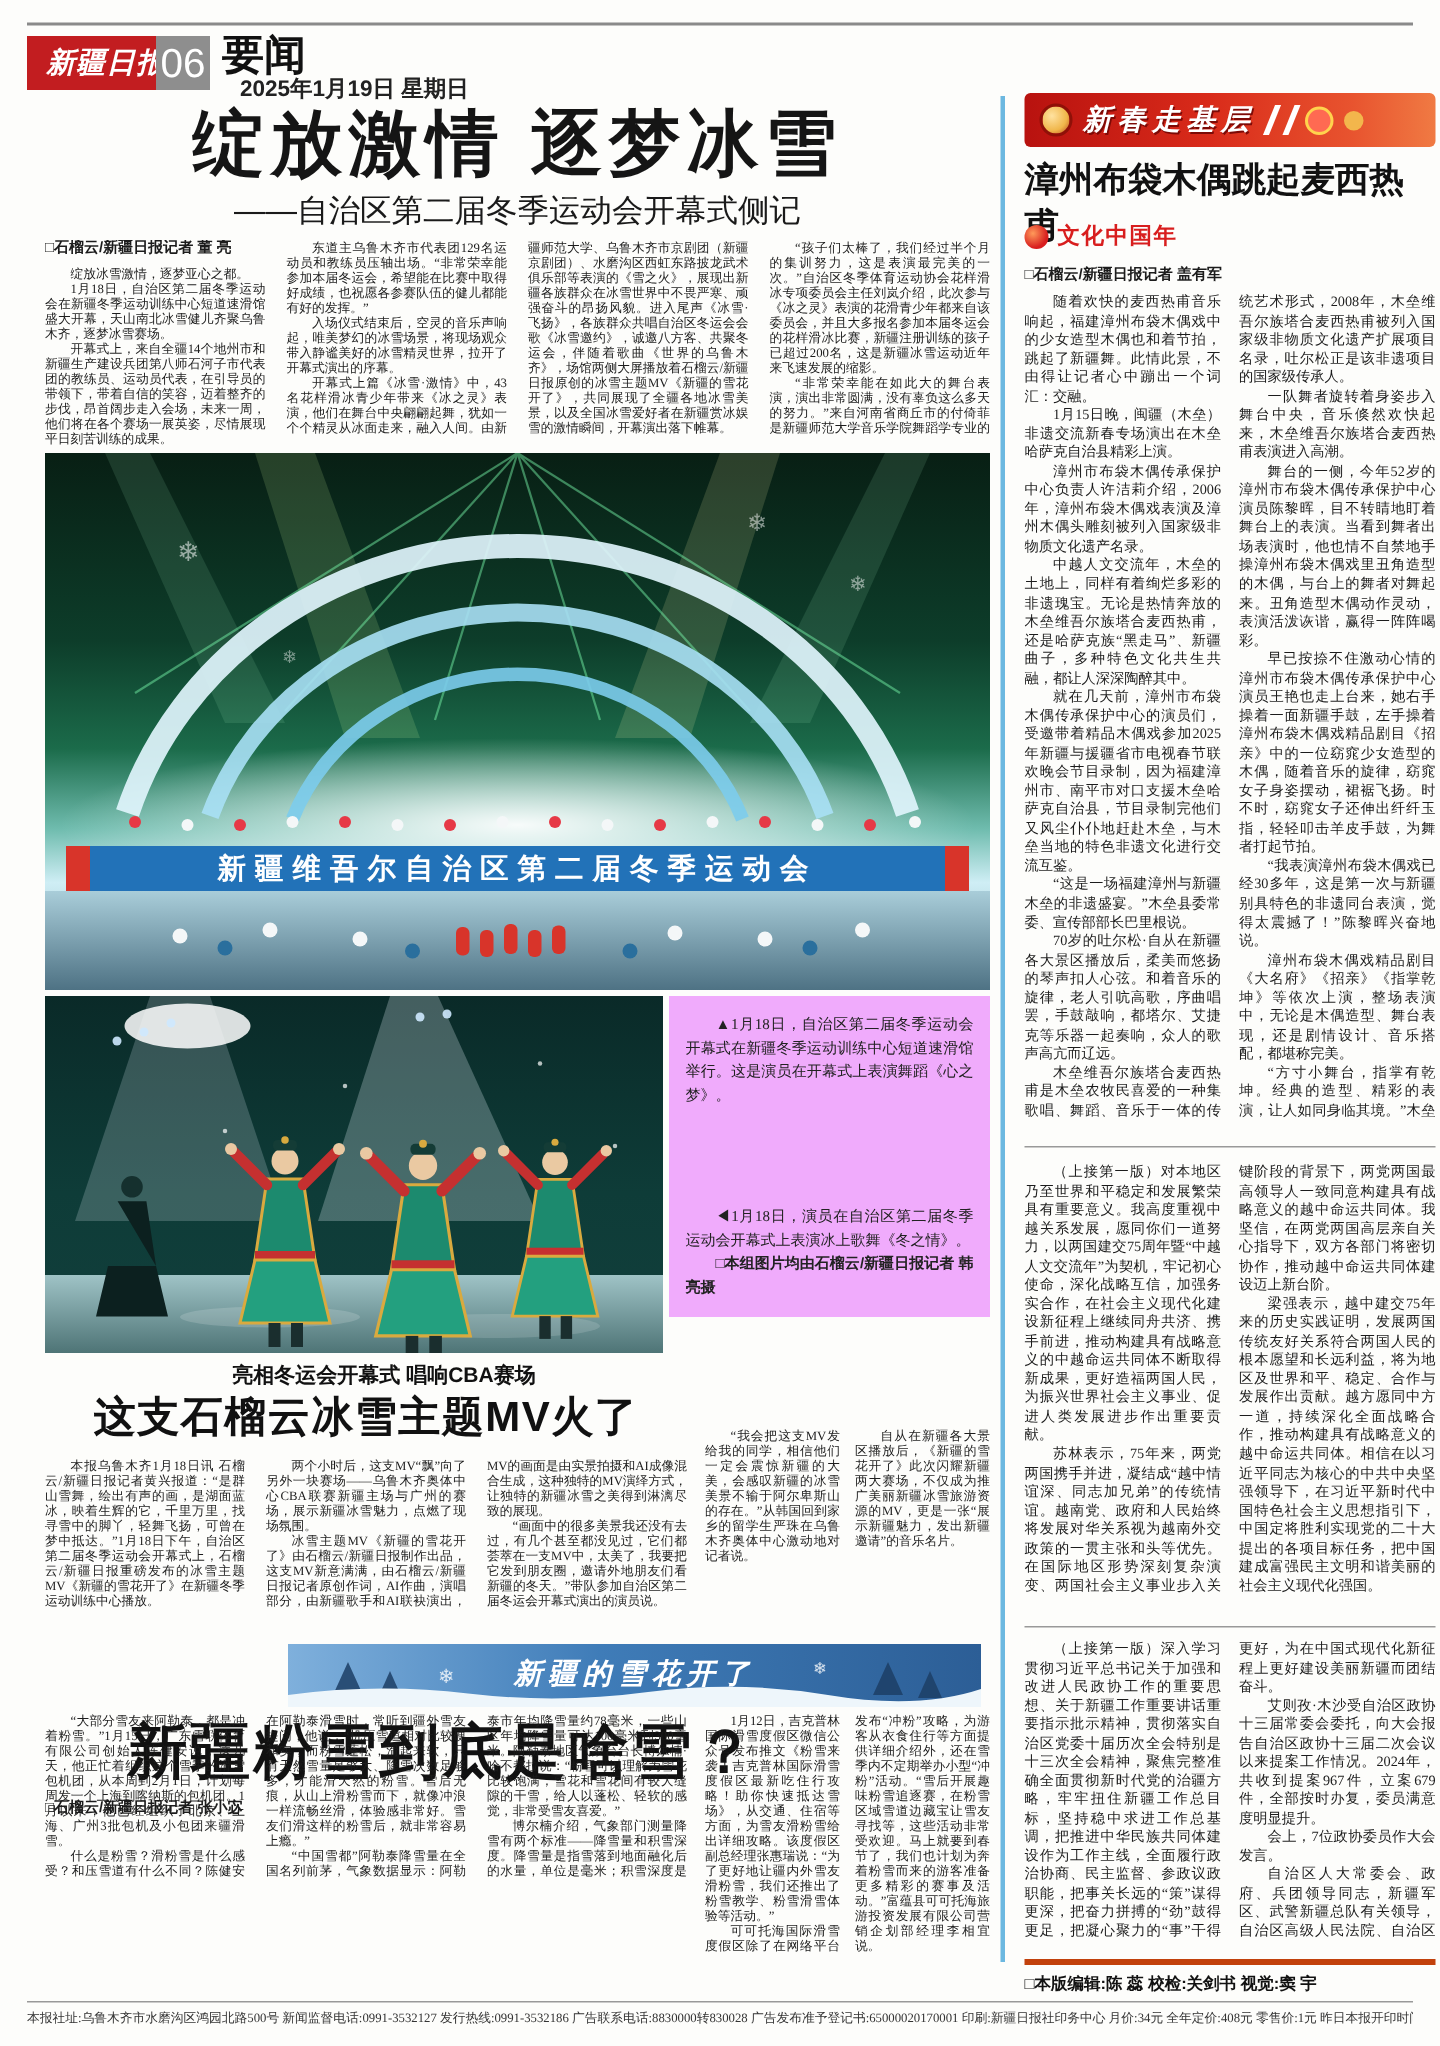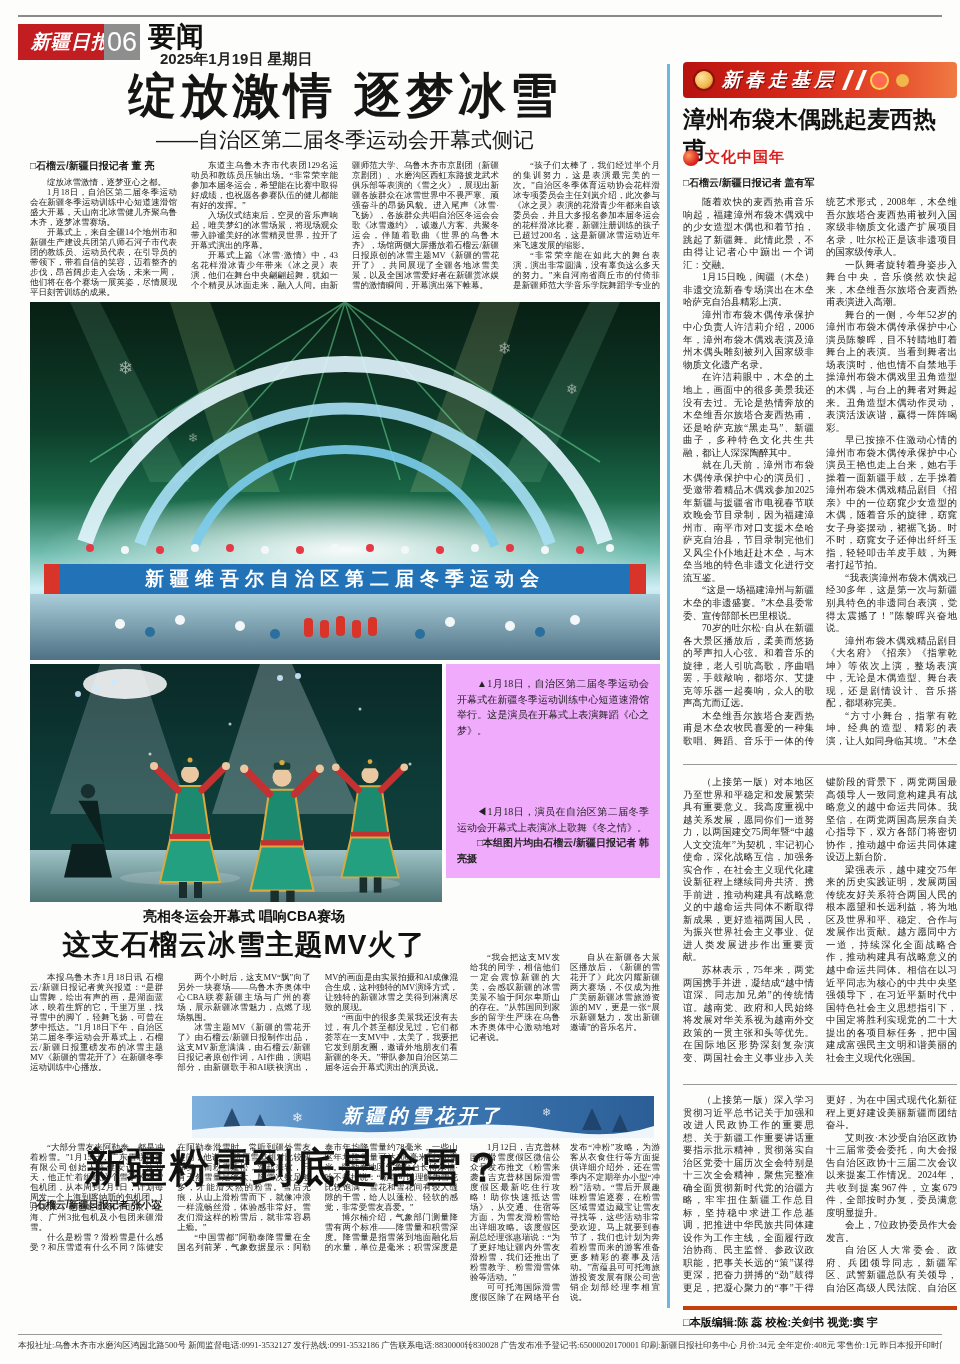--- a/index.html
+++ b/index.html
@@ -30,21 +30,21 @@
   p.para{margin:0;text-indent:2em;}
   
   .photo1{position:absolute;left:30px;top:302px;width:630px;height:358px;}
   .photo2{position:absolute;left:30px;top:664px;width:412px;height:238px;}
   .caption-box{position:absolute;left:446px;top:664px;width:214px;height:214px;background:#f0abfc;
         box-sizing:border-box;padding:12px 11px;display:flex;flex-direction:column;justify-content:space-between;
         font-size:10px;line-height:1.55;text-align:justify;color:#222;}
   .caption-box p{margin:0;text-indent:2em;}
   .caption-credit{font-family:"Liberation Sans",sans-serif;font-weight:bold;text-indent:2em;margin-top:4px;}
   
-  .mv-kicker{position:absolute;left:30px;top:908px;width:428px;text-align:center;
+  .mv-kicker{position:absolute;left:42px;top:908px;width:428px;text-align:center;
         font-family:"Liberation Sans",sans-serif;font-weight:bold;font-size:14px;color:#111;}
   .mv-headline{position:absolute;left:30px;top:926px;width:428px;text-align:center;
         font-family:"Liberation Sans",sans-serif;font-weight:900;font-size:28px;letter-spacing:1px;color:#111;}
   .mv-cols{position:absolute;left:30px;top:972px;width:428px;height:120px;column-count:3;}
   .mv-side{position:absolute;left:470px;top:908px;width:190px;height:184px;column-count:2;column-gap:10px;margin-top:44px;}
   
   .snow-banner{position:absolute;left:192px;top:1096px;width:462px;height:42px;}
   .snow-headline{position:absolute;left:30px;top:1140px;width:530px;text-align:center;
         font-family:"Liberation Sans",sans-serif;font-weight:900;font-size:40px;letter-spacing:2px;color:#111;}
   .snow-byline{position:absolute;left:30px;top:1198px;font-family:"Liberation Sans",sans-serif;
@@ -345,21 +345,21 @@
   <div class="rc-label">
     <span class="rc-label-icon"></span>
     <span class="rc-label-text">文化中国年</span>
   </div>
   <div class="rc-byline">□石榴云/新疆日报记者 盖有军</div>
   <div class="rc-cols cols rc-text">
     <div>
         <p class="para">随着欢快的麦西热甫音乐响起，福建漳州布袋木偶戏中的少女造型木偶也和着节拍，跳起了新疆舞。此情此景，不由得让记者心中蹦出一个词汇：交融。</p>
         <p class="para">1月15日晚，闽疆（木垒）非遗交流新春专场演出在木垒哈萨克自治县精彩上演。</p>
         <p class="para">漳州市布袋木偶传承保护中心负责人许洁莉介绍，2006年，漳州布袋木偶戏表演及漳州木偶头雕刻被列入国家级非物质文化遗产名录。</p>
-        <p class="para">在许洁莉眼中，木垒的土地上，画面中的很多美景我还没有去过。无论是热情奔放的木垒维吾尔族塔合麦西热甫，还是哈萨克族“黑走马”、新疆曲子，多种特色文化共生共融，都让人深深陶醉其中。</p>
+        <p class="para">中越人文交流年，木垒的土地上，同样有着绚烂多彩的非遗瑰宝。无论是热情奔放的木垒维吾尔族塔合麦西热甫，还是哈萨克族“黑走马”、新疆曲子，多种特色文化共生共融，都让人深深陶醉其中。</p>
         <p class="para">就在几天前，漳州市布袋木偶传承保护中心的演员们，受邀带着精品木偶戏参加2025年新疆与援疆省市电视春节联欢晚会节目录制，因为福建漳州市、南平市对口支援木垒哈萨克自治县，节目录制完他们又风尘仆仆地赶赴木垒，与木垒当地的特色非遗文化进行交流互鉴。</p>
         <p class="para">“这是一场福建漳州与新疆木垒的非遗盛宴。”木垒县委常委、宣传部部长巴里根说。</p>
         <p class="para">70岁的吐尔松·自从在新疆各大景区播放后，柔美而悠扬的琴声扣人心弦。和着音乐的旋律，老人引吭高歌，序曲唱罢，手鼓敲响，都塔尔、艾捷克等乐器一起奏响，众人的歌声高亢而辽远。</p>
         <p class="para">木垒维吾尔族塔合麦西热甫是木垒农牧民喜爱的一种集歌唱、舞蹈、音乐于一体的传统艺术形式，2008年，木垒维吾尔族塔合麦西热甫被列入国家级非物质文化遗产扩展项目名录，吐尔松正是该非遗项目的国家级传承人。</p>
         <p class="para">一队舞者旋转着身姿步入舞台中央，音乐倏然欢快起来，木垒维吾尔族塔合麦西热甫表演进入高潮。</p>
         <p class="para">舞台的一侧，今年52岁的漳州市布袋木偶传承保护中心演员陈黎晖，目不转睛地盯着舞台上的表演。当看到舞者出场表演时，他也情不自禁地手操漳州布袋木偶戏里丑角造型的木偶，与台上的舞者对舞起来。丑角造型木偶动作灵动，表演活泼诙谐，赢得一阵阵喝彩。</p>
         <p class="para">早已按捺不住激动心情的漳州市布袋木偶传承保护中心演员王艳也走上台来，她右手操着一面新疆手鼓，左手操着漳州布袋木偶戏精品剧目《招亲》中的一位窈窕少女造型的木偶，随着音乐的旋律，窈窕女子身姿摆动，裙裾飞扬。时不时，窈窕女子还伸出纤纤玉指，轻轻叩击羊皮手鼓，为舞者打起节拍。</p>
         <p class="para">“我表演漳州布袋木偶戏已经30多年，这是第一次与新疆别具特色的非遗同台表演，觉得太震撼了！”陈黎晖兴奋地说。</p>
         <p class="para">漳州布袋木偶戏精品剧目《大名府》《招亲》《指掌乾坤》等依次上演，整场表演中，无论是木偶造型、舞台表现，还是剧情设计、音乐搭配，都堪称完美。</p>
         <p class="para">“方寸小舞台，指掌有乾坤。经典的造型、精彩的表演，让人如同身临其境。”木垒县委宣传部常务副部长刘燕琴说。</p>

